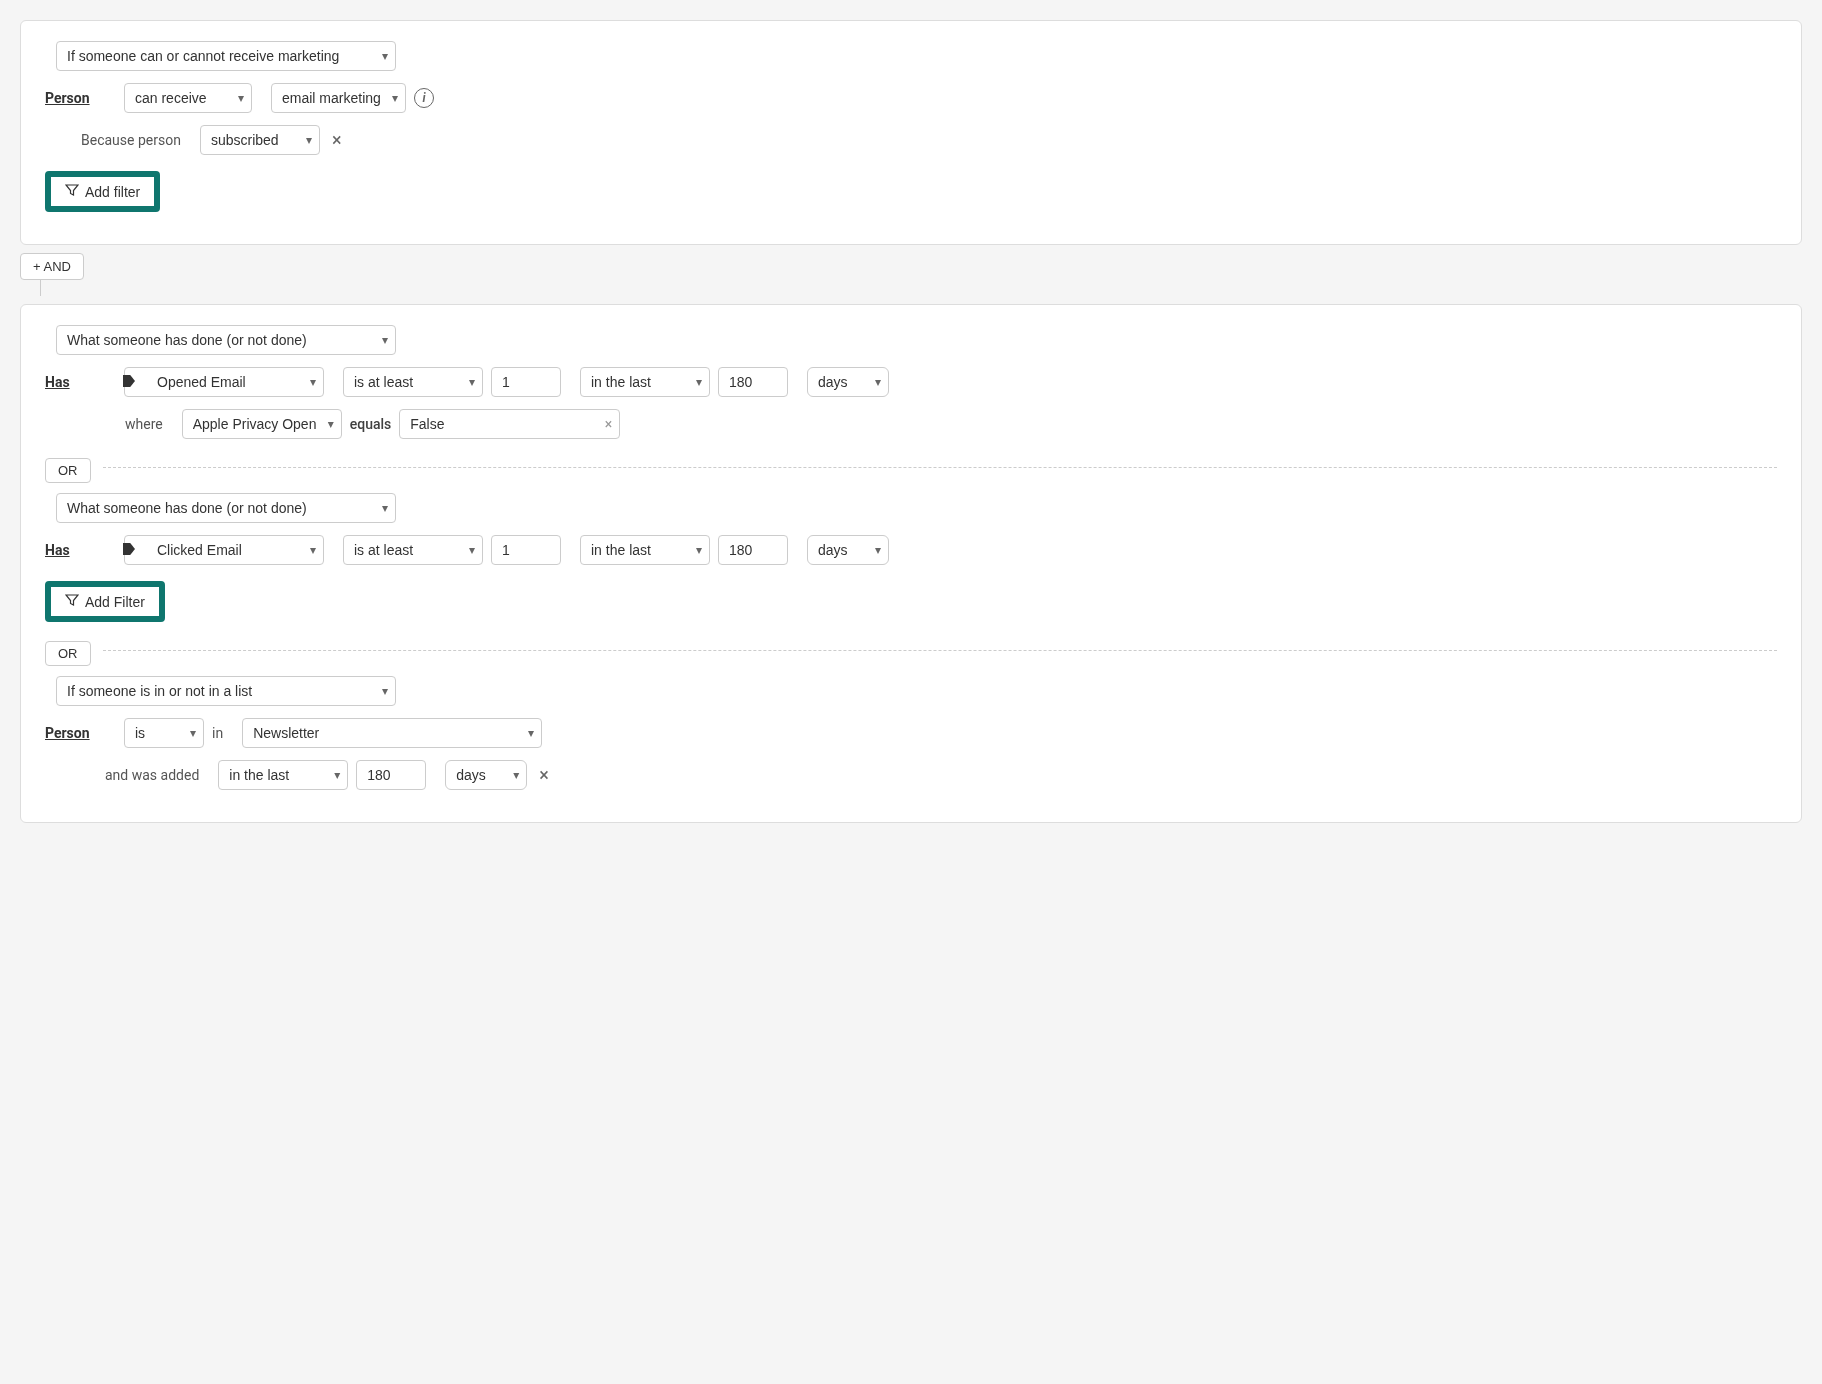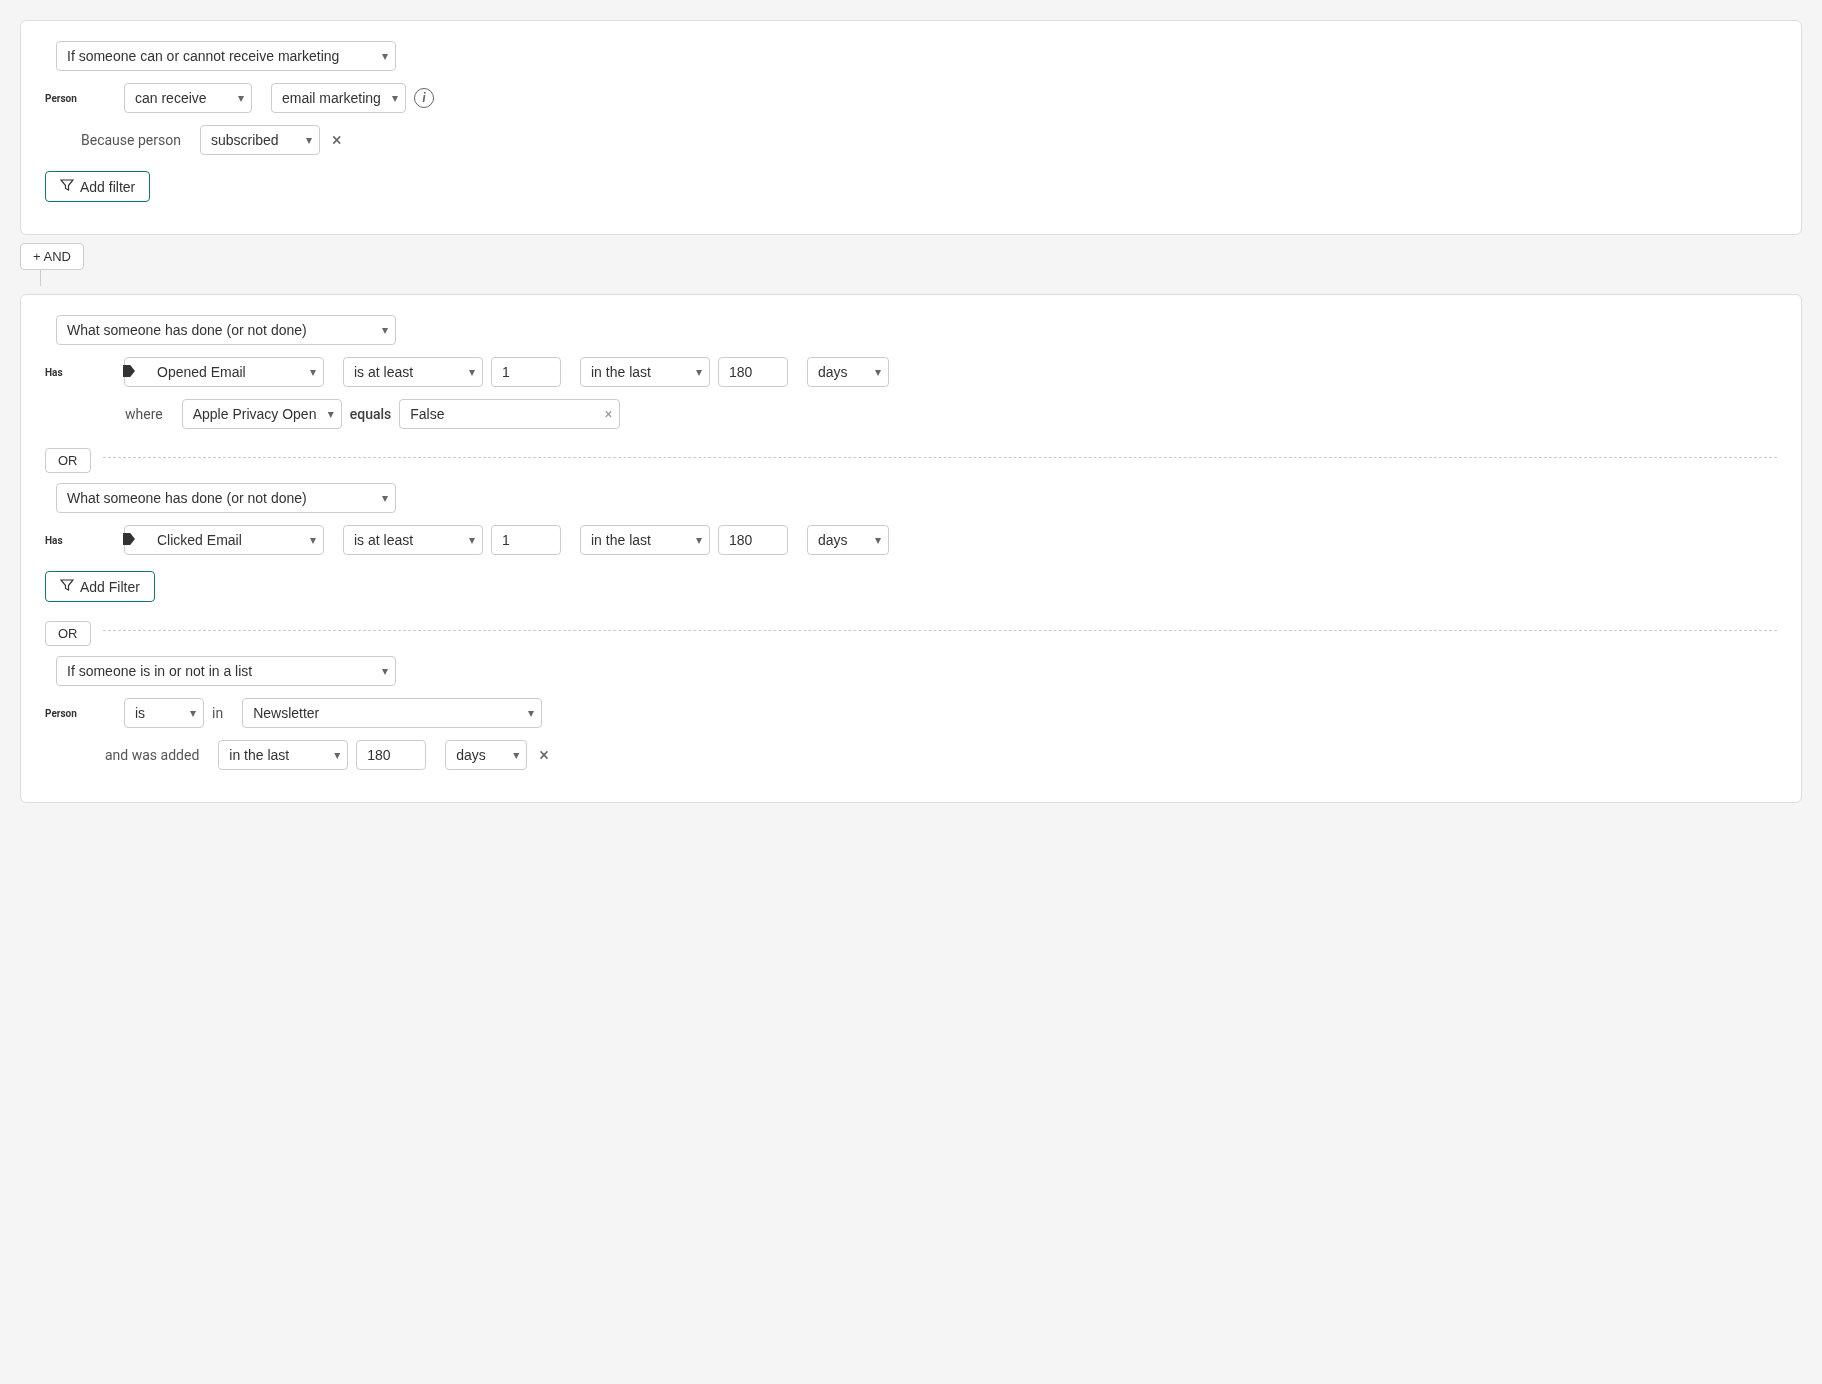--- a/index.html
+++ b/index.html
@@ -39,22 +39,23 @@
     .row {
       display: flex;
       align-items: center;
       gap: 8px;
       margin-bottom: 12px;
       flex-wrap: wrap;
     }
 
     .label {
       font-weight: 700;
-      font-size: 10px;
+      font-size: 14px;
       min-width: 60px;
+      text-decoration: underline;
     }
 
     select, .select-box {
       border: 1px solid #ccc;
       border-radius: 4px;
       padding: 6px 28px 6px 10px;
       font-size: 14px;
       background: #fff;
       appearance: none;
       -webkit-appearance: none;
@@ -103,20 +104,21 @@
     .condition-dropdown {
       min-width: 140px;
     }
 
     .time-dropdown {
       min-width: 130px;
     }
 
     .days-dropdown {
       min-width: 70px;
+      border-radius: 6px;
     }
 
     .info-icon {
       display: inline-flex;
       align-items: center;
       justify-content: center;
       width: 20px;
       height: 20px;
       border: 1.5px solid #666;
       border-radius: 50%;
@@ -132,21 +134,21 @@
       color: #666;
       font-size: 18px;
       line-height: 1;
       padding: 2px 4px;
     }
 
     .add-filter-btn {
       display: inline-flex;
       align-items: center;
       gap: 6px;
-      border: 1px solid #0f766e;
+      border: 6px solid #0f766e;
       background: #fff;
       border-radius: 4px;
       padding: 6px 14px;
       font-size: 14px;
       cursor: pointer;
       color: #333;
       margin-top: 4px;
     }
 
     .or-row {

